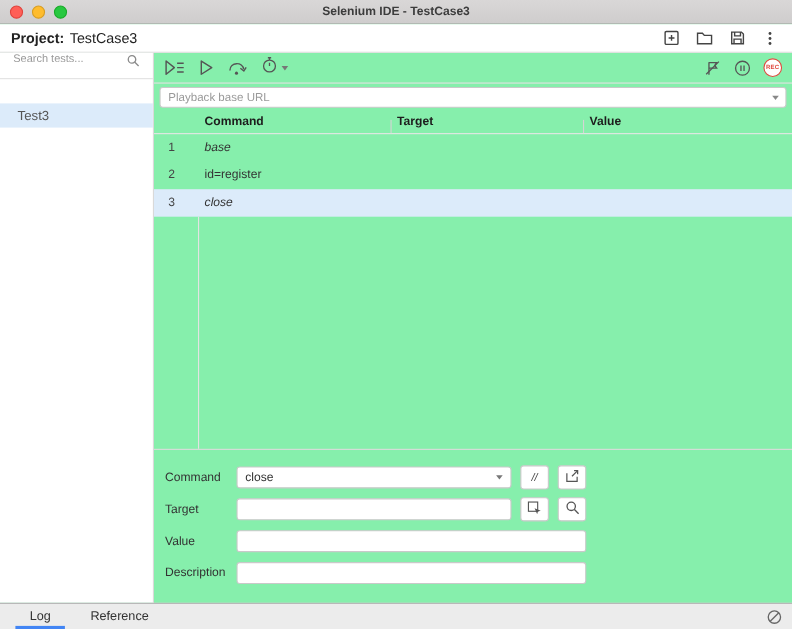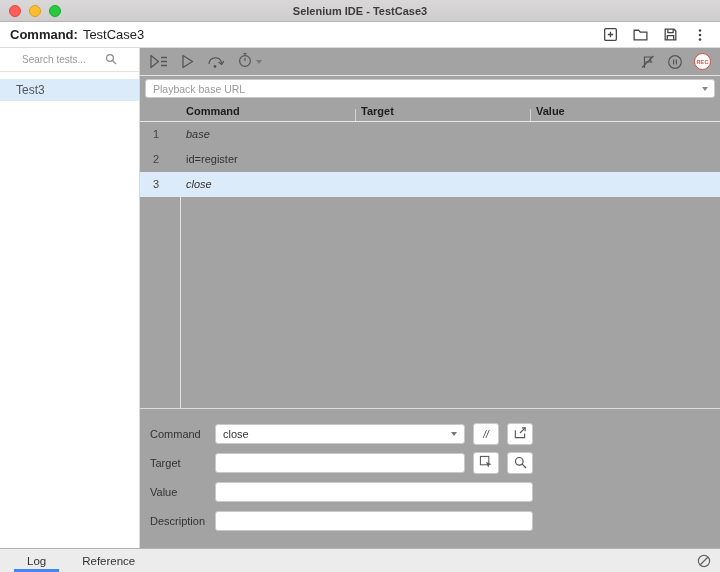--- a/index.html
+++ b/index.html
@@ -2,21 +2,21 @@
 <html><head>
 <meta charset="utf-8">
 <style>
   * { box-sizing: border-box; margin: 0; padding: 0; }
   html,body { width:720px; height:572px; }
   body {
     font-family: "Liberation Sans", sans-serif;
     background:#fff; color:#333; overflow:hidden; position:relative;
     -webkit-font-smoothing: antialiased;
   }
-  .window { position:absolute; inset:0; background:#a3a3a3;text-decoration:underline; }
+  .window { position:absolute; inset:0; background:#86efac;text-decoration:underline; }
 
   
   .titlebar {
     position:absolute; top:0; left:0; right:0; height:22px;
     background:linear-gradient(#d9d7d7,#cfcdcd);
     border-bottom:1px solid #b6b4b4;
     display:flex; align-items:center;
   }
   .traffic { display:flex; gap:8px; padding-left:9px; }
   .tl { width:12px; height:12px; border-radius:50%; }
@@ -47,33 +47,33 @@
   .sidebar { width:140px; border-right:1px solid #d9d9d9; display:flex; flex-direction:column; background:#fff; }
   .tests-header {
     height:27px; border-bottom:1px solid #e2e2e2;
     display:flex; align-items:center; padding:0 9px; font-size:12px; color:#444;
   }
   .tests-caret { margin-left:5px; }
   .caret { width:0; height:0; border-left:3.5px solid transparent; border-right:3.5px solid transparent; border-top:4.5px solid #777; display:inline-block; }
   .add-test { margin-left:auto; font-size:16px; color:#555; line-height:1; background:none; border:none; cursor:pointer; }
   .search-row {
     height:24px; border-bottom:1px solid #e2e2e2;
-    display:flex; align-items:center; padding:0 22px;
+    display:flex; align-items:flex-start; padding:0 12px;
   }
   .search-row input {
     flex:1; border:none; outline:none; font-size:10px; color:#333; min-width:0;
     font-family:"Liberation Sans", sans-serif;
   }
   .search-row input::placeholder { color:#9a9a9a; }
   .test-list { padding-top:7px; }
   .test-item {
     height:22px; display:flex; align-items:center; padding-left:16px;
     font-size:12px; color:#555; cursor:pointer;
   }
-  .test-item.selected { background:#dcebfa; }
+  .test-item.selected { background:#dcebfa;margin-top:15px; }
 
   
   .main { flex:1; display:flex; flex-direction:column; min-width:0; }
 
   .toolbar {
     height:28px; border-bottom:1px solid #e2e2e2;
     display:flex; align-items:center; padding:0 9px;
   }
   .tb-left { display:flex; align-items:center; gap:12px; }
   .tb-right { margin-left:auto; display:flex; align-items:center; gap:11px; }
@@ -167,21 +167,21 @@
   <div class="titlebar">
     <div class="traffic">
       <div class="tl red"></div>
       <div class="tl yellow"></div>
       <div class="tl green"></div>
     </div>
     <div class="win-title">Selenium IDE - TestCase3</div>
   </div>
 
   <div class="project-header">
-    <span class="project-label">Command:</span>
+    <span class="project-label">Project:</span>
     <span class="project-name">TestCase3</span>
     <div class="header-actions">
       <button class="icon-btn">
         <span>
           <svg width="17" height="17" viewBox="0 0 16 16" fill="none" stroke="#444" stroke-width="1.2">
             <rect x="2.5" y="2.5" width="11" height="11" rx="1"></rect>
             <path d="M8 5.5 V10.5 M5.5 8 H10.5"></path>
           </svg>
         </span>
       </button>

